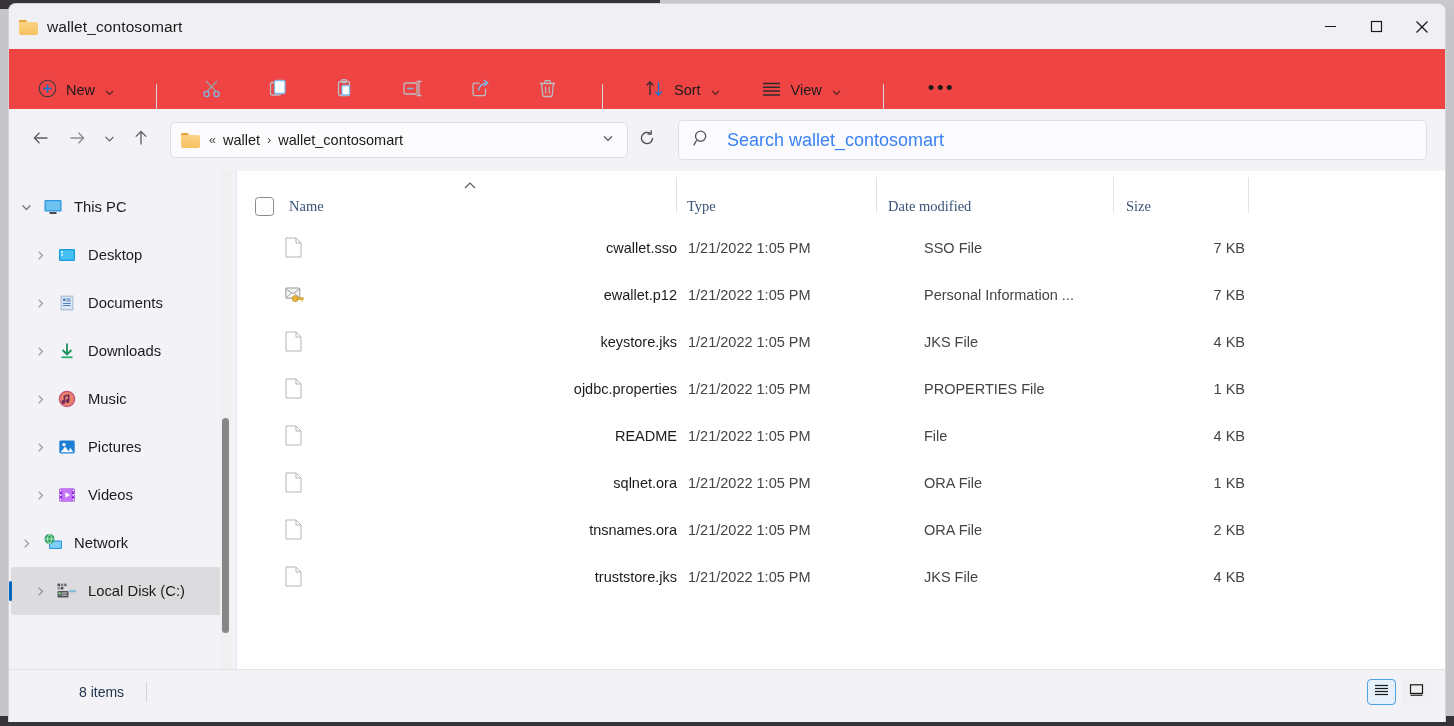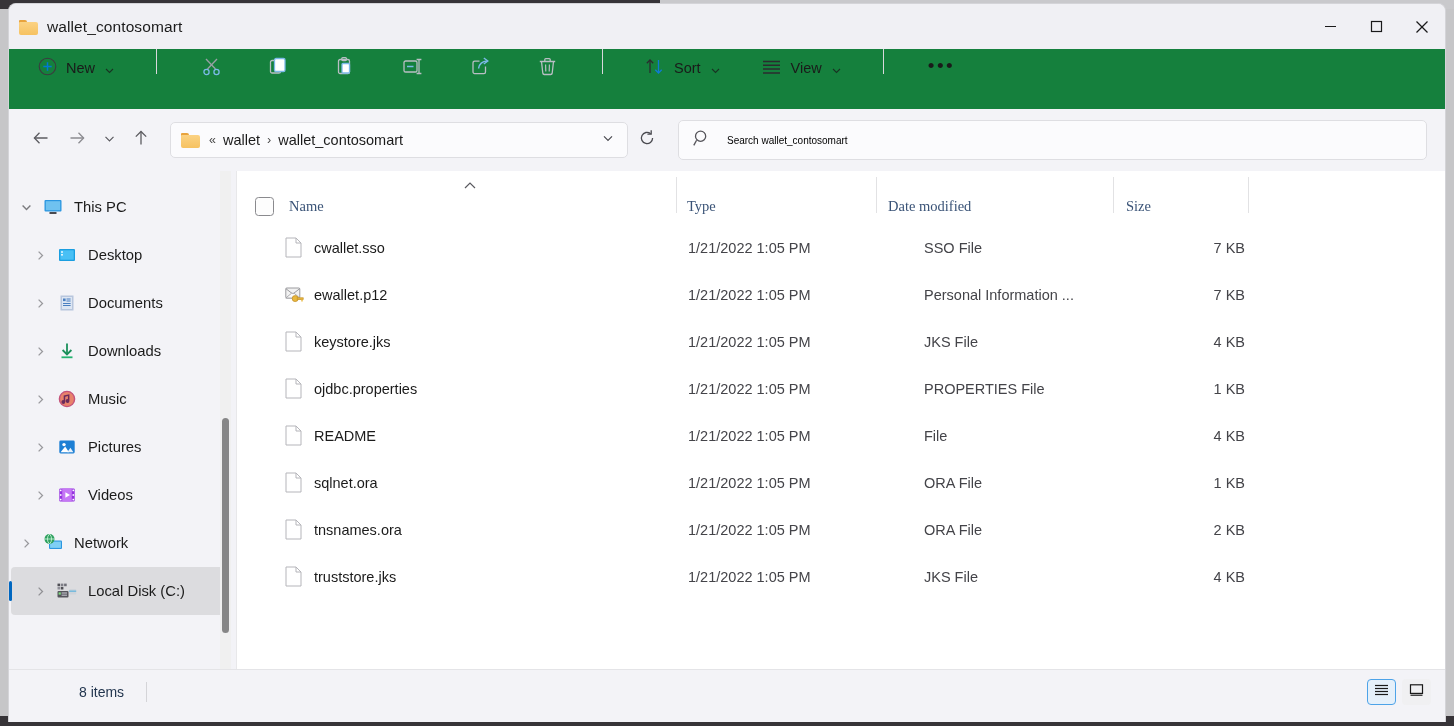--- a/index.html
+++ b/index.html
@@ -73,23 +73,23 @@
   }
   .win-btn {
     width: 46px; display: flex; align-items: center; justify-content: center;
     cursor: default;
   }
   .win-btn svg { display: block; }
 
   
   .commandbar {
     height: 60px;
-    display: flex; align-items: flex-start;
+    display: flex; align-items: flex-end;
     padding: 0 18px;
-    background: #15803d;
+    background: #ef4444;
     gap: 18px;
   }
   .cmd-btn {
     height: 38px; border-radius: 5px;
     display: flex; align-items: center; gap: 9px;
     padding: 0 11px;
     cursor: default;
     color: #1a1a1a;
     font-size: 14.5px;
   }
@@ -144,21 +144,21 @@
 
   .searchbox {
     flex: 1; height: 40px; margin-left: 15px;
     background: #fbfbfd;
     border: 1px solid #dedee2;
     border-radius: 5px;
     display: flex; align-items: center;
     padding: 0 14px;
     gap: 16px;
   }
-  .search-ph { font-size: 10px; color: #000000; }
+  .search-ph { font-size: 18px; color: #3b82f6; }
 
   
   .body {
     position: relative;
     height: 498px;
     display: flex;
     background: #0ea5e9;
   }
 
   .sidebar {
@@ -244,21 +244,21 @@
 
   
   .rows { flex: 1; overflow: hidden; }
   .row {
     height: 47px;
     display: flex; align-items: center;
     cursor: default;
     margin: 0 4px;
     border-radius: 4px;
   }
-  .cell { font-size: 14.5px; color: #1b1b1b; white-space: nowrap; overflow: hidden; }
+  .cell { font-size: 14.5px; color: #1b1b1b; white-space: nowrap; overflow: hidden; justify-content: space-between; }
   .cell-name { width: 436px; display: flex; align-items: center; padding-left: 44px; }
   .cell-name .fname { margin-left: 12px; }
   .cell-date { width: 237px; padding-left: 11px; color: #444449; }
   .cell-type { width: 200px; padding-left: 10px; color: #444449; }
   .cell-size { width: 131px; padding-left: 12px; color: #444449; text-align: right; }
 
   .file-icon { width: 17px; height: 21px; flex: none; position: relative; }
 
   
   .statusbar {

